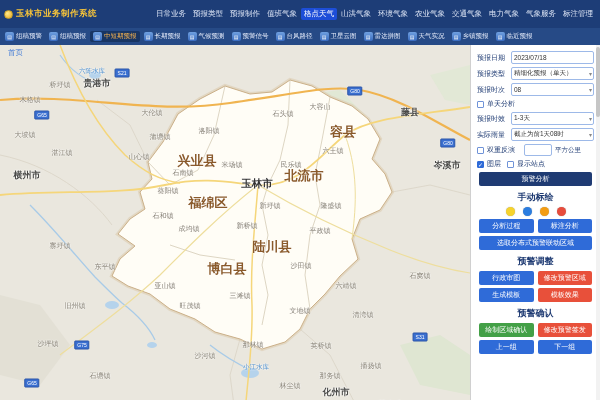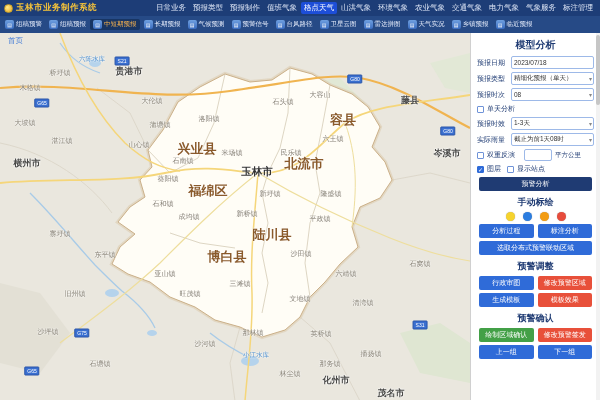--- a/index.html
+++ b/index.html
@@ -1,20 +1,20 @@
 <!DOCTYPE html>
 <html><head>
 <meta charset="utf-8">
 <style>
   * { box-sizing: border-box; margin: 0; padding: 0; }
   html,body { width:600px; height:400px; overflow:hidden;
     font-family:"Liberation Sans", sans-serif; background:#fff; }
 
   
-  .topbar { height:16px; background:#1d3d77; display:flex; align-items:center; padding:0 4px; }
+  .topbar { height:28px; background:#1d3d77; display:flex; align-items:center; padding:0 4px; }
   .logo { display:flex; align-items:center; gap:3px; }
   .logo-icon { width:9px; height:9px; border-radius:50%;
     background:radial-gradient(circle at 35% 35%, #ffe98a, #e8a820); border:1px solid #caa22a; }
   .app-title { color:#f5c33a; font-size:8.5px; font-weight:bold; letter-spacing:.5px; white-space:nowrap; }
   .nav-items { margin-left:auto; display:flex; align-items:center; }
   .nav-item { color:#dfe7f7; font-size:7.5px; padding:1px 3px; margin-left:1px;
     border-radius:2px; white-space:nowrap; cursor:pointer; }
   .nav-item.active { background:#1d4ed8; color:#fff; }
 
   
@@ -188,21 +188,21 @@
       <path d="M0,55 C80,48 150,70 230,58 C300,48 330,40 360,45 C400,52 440,80 470,95" stroke="#f0b450" stroke-width="2.2" fill="none"></path>
       <path d="M0,150 C60,145 120,150 165,140 C210,130 240,140 258,140 C300,142 320,110 345,90 C370,72 420,70 470,62" stroke="#f5d67a" stroke-width="1.8" fill="none"></path>
       <path d="M258,140 C255,180 250,220 252,260 C253,300 248,330 245,368" stroke="#f5d67a" stroke-width="1.5" fill="none"></path>
       <path d="M60,0 C75,40 95,80 125,110 C145,128 160,135 180,138" stroke="#f5d67a" stroke-width="1.5" fill="none"></path>
       <path d="M258,140 C300,165 340,185 390,205 C420,217 450,225 470,228" stroke="#eede9d" stroke-width="1.2" fill="none"></path>
       <path d="M258,140 C220,170 190,200 160,230 C130,258 100,280 60,310" stroke="#eede9d" stroke-width="1.2" fill="none"></path>
       <path d="M345,90 C360,130 355,170 352,194" stroke="#eede9d" stroke-width="1" fill="none"></path>
     </svg>
 
     <div>
-        <div class="map-label city" style="left: 97px; top: 38px; margin-left: 32px;">贵港市</div>
+        <div class="map-label city" style="left: 97px; top: 38px;">贵港市</div>
         <div class="map-label city" style="left: 27px; top: 130px;">横州市</div>
         <div class="map-label city" style="left: 410px; top: 67px;">藤县</div>
         <div class="map-label city" style="left: 447px; top: 120px;">岑溪市</div>
         <div class="map-label city" style="left: 391px; top: 360px;">茂名市</div>
         <div class="map-label city" style="left: 336px; top: 347px;">化州市</div>
         <div class="map-label main" style="left: 257px; top: 139px;">玉林市</div>
         <div class="map-label county" style="left: 197px; top: 116px;">兴业县</div>
         <div class="map-label county" style="left: 343px; top: 87px;">容县</div>
         <div class="map-label county" style="left: 304px; top: 131px;">北流市</div>
         <div class="map-label county" style="left: 208px; top: 158px;">福绵区</div>
@@ -256,21 +256,20 @@
         <div class="shield" style="left: 42px; top: 70px;">G65</div>
         <div class="shield" style="left: 448px; top: 98px;">G80</div>
         <div class="shield" style="left: 122px; top: 28px;">S21</div>
         <div class="shield" style="left: 82px; top: 300px;">G75</div>
         <div class="shield" style="left: 420px; top: 292px;">S31</div>
         <div class="shield" style="left: 32px; top: 338px;">G65</div>
       </div>
   </div>
 
   <div class="panel">
-    <div class="panel-title">模型分析</div>
 
     <div class="row">
       <span class="lbl">预报日期</span>
       <span class="ctrl">2023/07/18</span>
     </div>
 
     <div class="row">
       <span class="lbl">预报类型</span>
       <span class="ctrl">
         <span>精细化预报（单天）</span>

